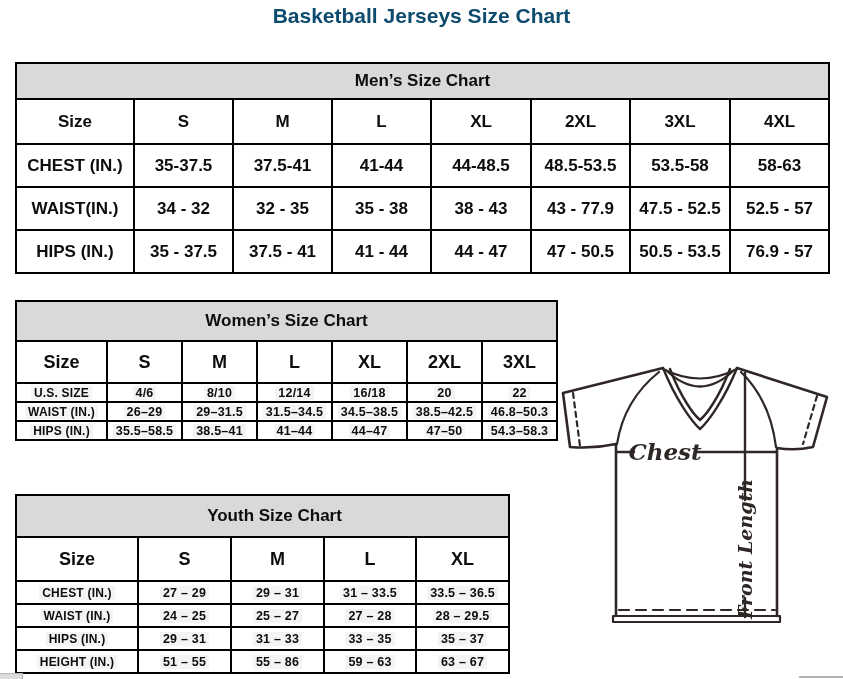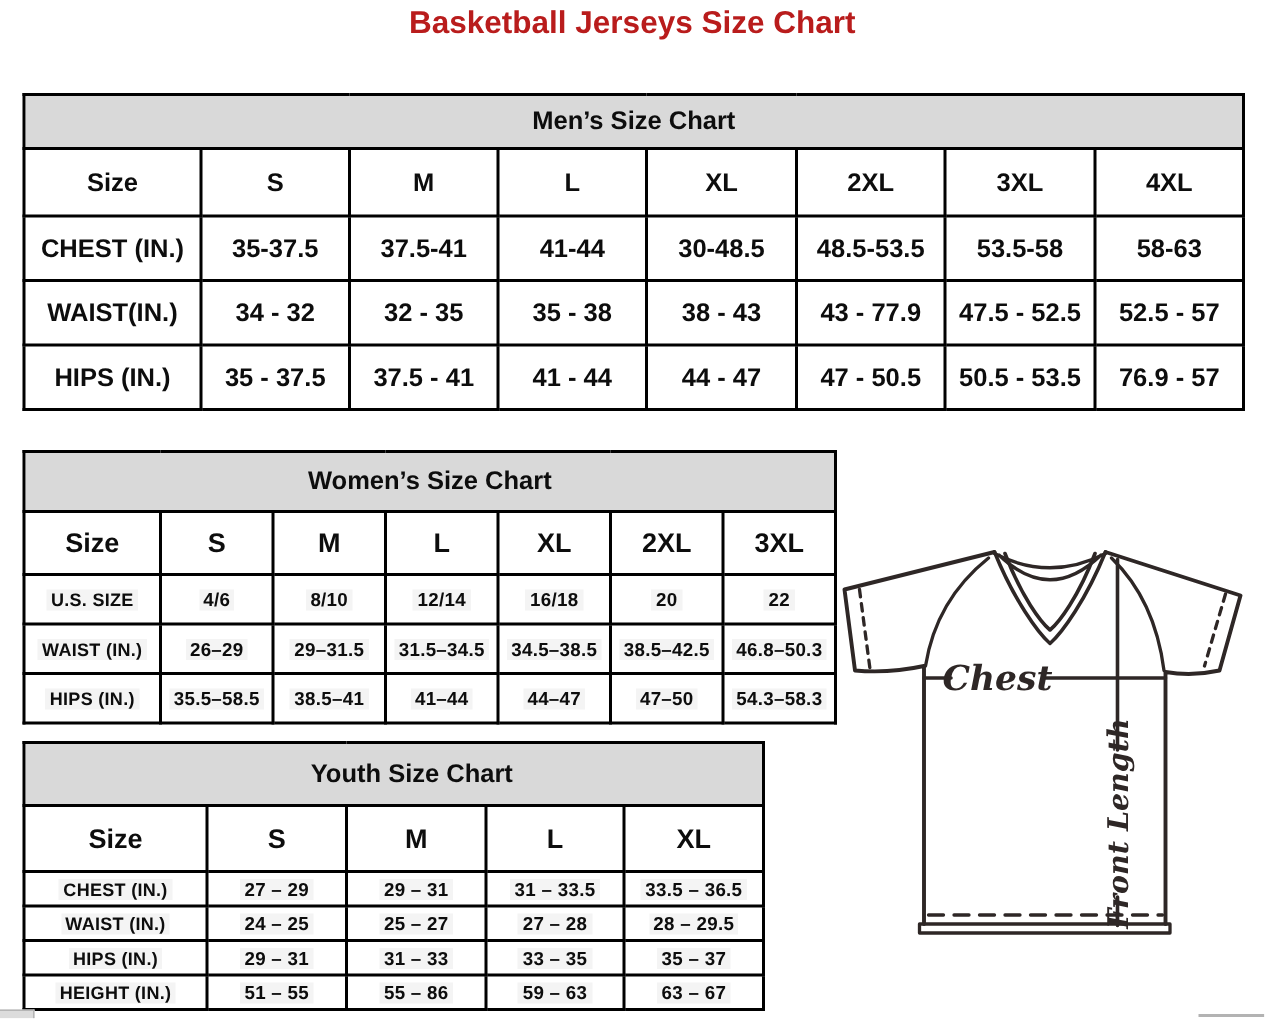--- a/index.html
+++ b/index.html
@@ -4,21 +4,21 @@
 <style>
   * { margin:0; padding:0; box-sizing:border-box; }
   html,body { background:#ffffff; }
   .page {
     position:relative; width:843px; height:679px; overflow:hidden;
     background:#ffffff; color:#111;
     font-family:"Liberation Sans", sans-serif;
   }
   .page-title {
     position:absolute; left:0; top:4px; width:843px;
-    text-align:center; font-size:21px; font-weight:bold; color:#b91c1c;
+    text-align:center; font-size:21px; font-weight:bold; color:#0c4a6e;
   }
   table.size-table {
     position:absolute; border-collapse:collapse; table-layout:fixed;
     background:#fff;
   }
   table.size-table td {
     border:2px solid #000; text-align:center; vertical-align:middle;
     font-weight:bold; color:#0d0d0d; overflow:hidden; white-space:nowrap;
   }
   .title-row td { background:#d9d9d9; font-size:17px; }
@@ -26,21 +26,21 @@
   
   table.men { left:15px; top:62px; width:813px; }
   table.men .title-row td { height:36px; }
   table.men .head-row td  { height:45px; font-size:17px; }
   table.men .data-row td  { height:43px; font-size:17px; }
 
   
   table.women { left:15px; top:300px; width:541px;padding-left:28px; }
   table.women .title-row td { height:40px; }
   table.women .head-row td  { height:42px; font-size:18px; }
-  table.women .data-row td  { height:33px; font-size:12.5px; letter-spacing:0.2px; }
+  table.women .data-row td  { height:19px; font-size:12.5px; letter-spacing:0.2px; }
   table.women .data-row td.lbl { font-size:12px; }
 
   
   table.youth { left:15px; top:494px; width:493px; }
   table.youth .title-row td { height:42px;padding-left:24px; }
   table.youth .head-row td  { height:44px; font-size:18px; }
   table.youth .data-row td  { height:23px; font-size:12.5px; letter-spacing:0.2px; }
   table.youth .data-row td.lbl { font-size:12px; }
 
   .data-row .hl { background:#f4f4f4; padding:0 3px; }
@@ -86,21 +86,21 @@
         <td>XL</td>
         <td>2XL</td>
         <td>3XL</td>
         <td>4XL</td>
       </tr>
       <tr class="data-row">
         <td>CHEST (IN.)</td>
         <td>35-37.5</td>
         <td>37.5-41</td>
         <td>41-44</td>
-        <td>30-48.5</td>
+        <td>44-48.5</td>
         <td>48.5-53.5</td>
         <td>53.5-58</td>
         <td>58-63</td>
       </tr>
       <tr class="data-row">
         <td>WAIST(IN.)</td>
         <td>34 - 32</td>
         <td>32 - 35</td>
         <td>35 - 38</td>
         <td>38 - 43</td>

